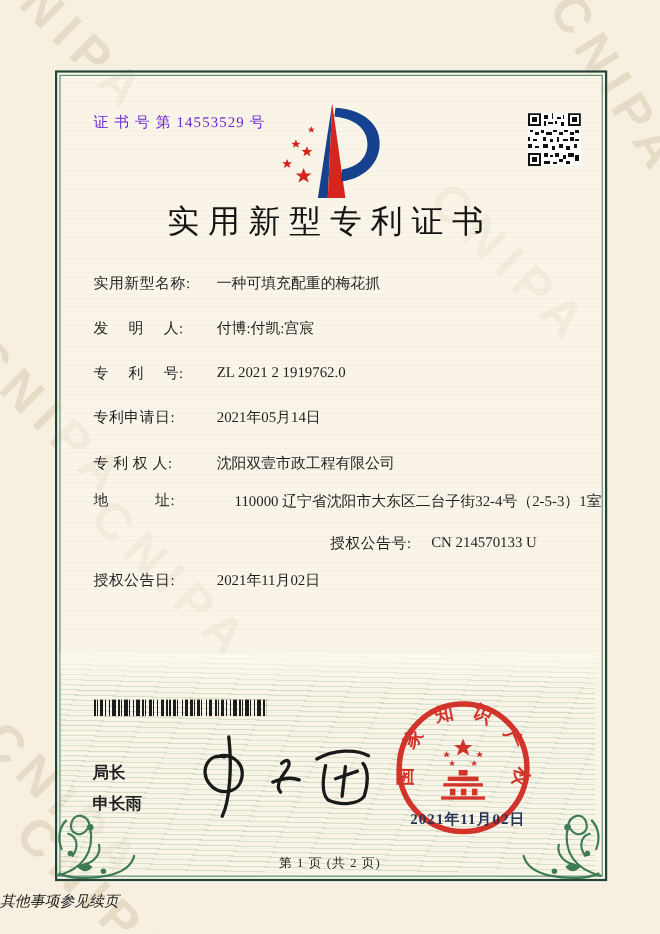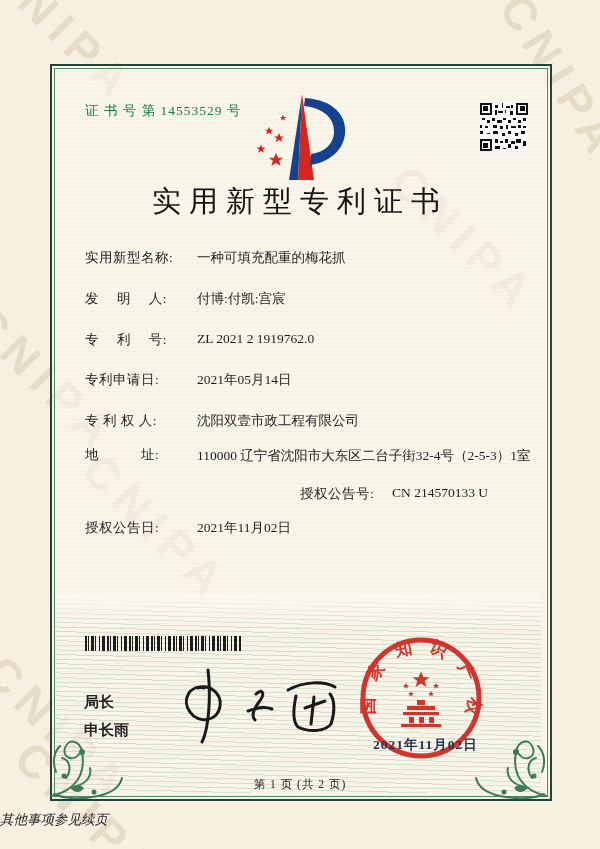--- a/index.html
+++ b/index.html
@@ -22,31 +22,31 @@
   .frame-inner{
     position:absolute; inset:2px; border:1px solid #4d8a64;
     background:repeating-linear-gradient(0deg, rgba(205,193,160,0.10) 0 1px, transparent 1px 4px);
   }
   .greenzone{
     position:absolute; left:3px; top:528px; width:486px; height:199px; z-index:0;
     background:
       linear-gradient(180deg, rgba(252,249,240,0.9) 0, rgba(252,249,240,0) 34px),
       repeating-linear-gradient(1.5deg, rgba(118,163,128,0.26) 0 1px, transparent 1px 4.6px);
   }
-  .certno{ position:absolute; left:85px; top:102px; font-size:13.5px; letter-spacing:1px; color:#15803d; z-index:2;}
+  .certno{ position:absolute; left:85px; top:102px; font-size:13.5px; letter-spacing:1px; color:#6d28d9; z-index:2;}
   .logo{ position:absolute; left:250px; top:90px; z-index:2;}
   .qr{ position:absolute; left:480px; top:103px; z-index:2;}
   .title{
     position:absolute; top:182px; left:0; width:100%; text-align:center;
     font-size:29px; font-weight:normal; letter-spacing:8px; color:#141414; z-index:2;
   }
   .field{ position:absolute; left:85px; font-size:13.5px; z-index:2; }
   .field .lab{ display:inline-block; min-width:104px; letter-spacing:0.5px; vertical-align:top;}
   .field .val{ margin-left:8px; vertical-align:top;}
-  .val-wrap{ display:inline-block; width:366px; line-height:1.45;}
+  .val-wrap{ display:inline-block; width:366px; line-height:1.45;text-align:center;}
   .paras{
     position:absolute; left:76px; top:502px; width:448px; z-index:2;
     font-size:12.5px; line-height:1.72; text-align:justify; font-style:italic; color:#1b1b1b;
   }
   .paras p{ margin:0; text-indent:2em;}
   .barcode{
     position:absolute; left:85px; top:636px; width:157px; height:15px; z-index:2;
     background:repeating-linear-gradient(90deg,
       #1c1c1c 0 2px, transparent 2px 3px,
       #1c1c1c 3px 4px, transparent 4px 6px,

